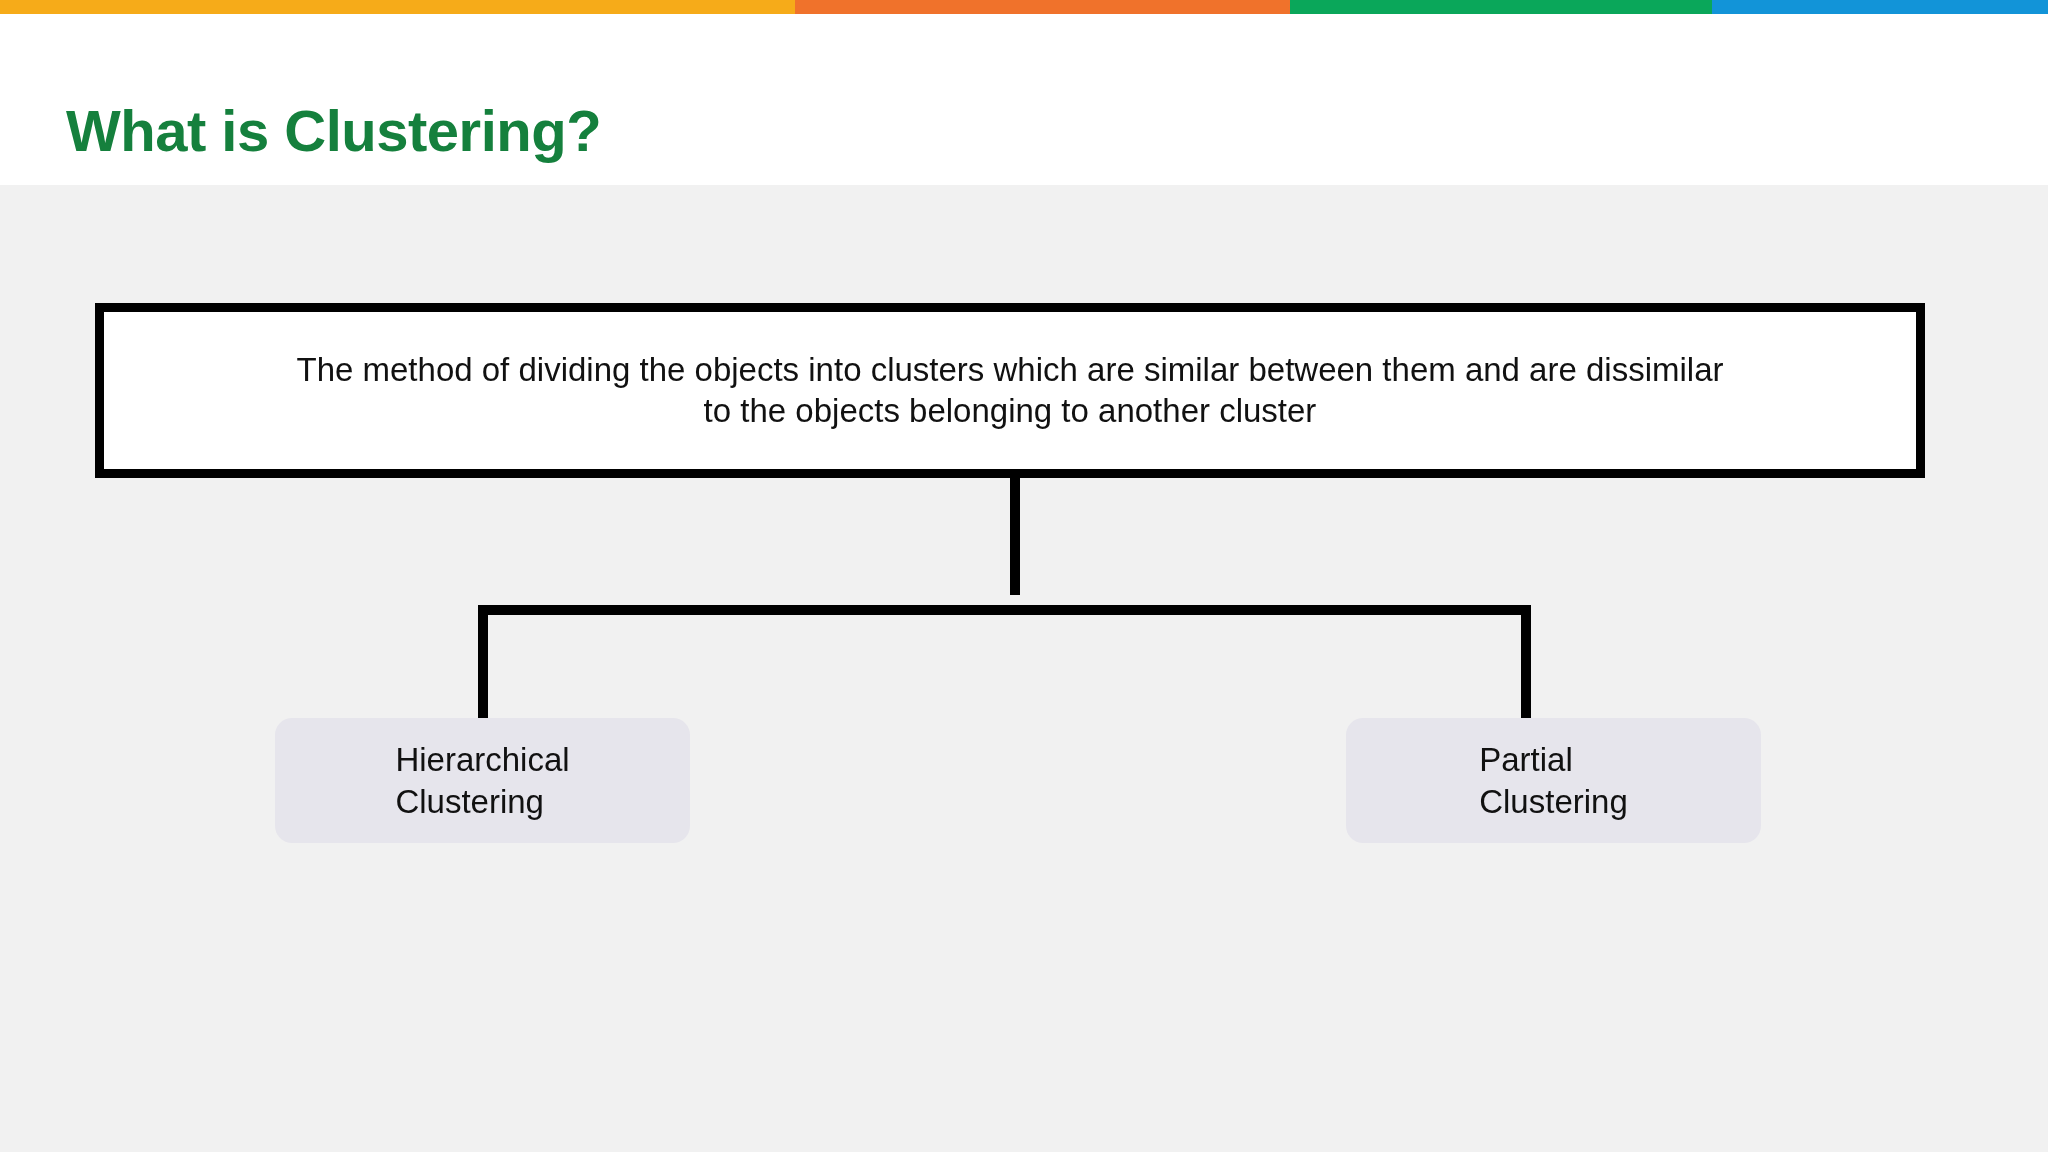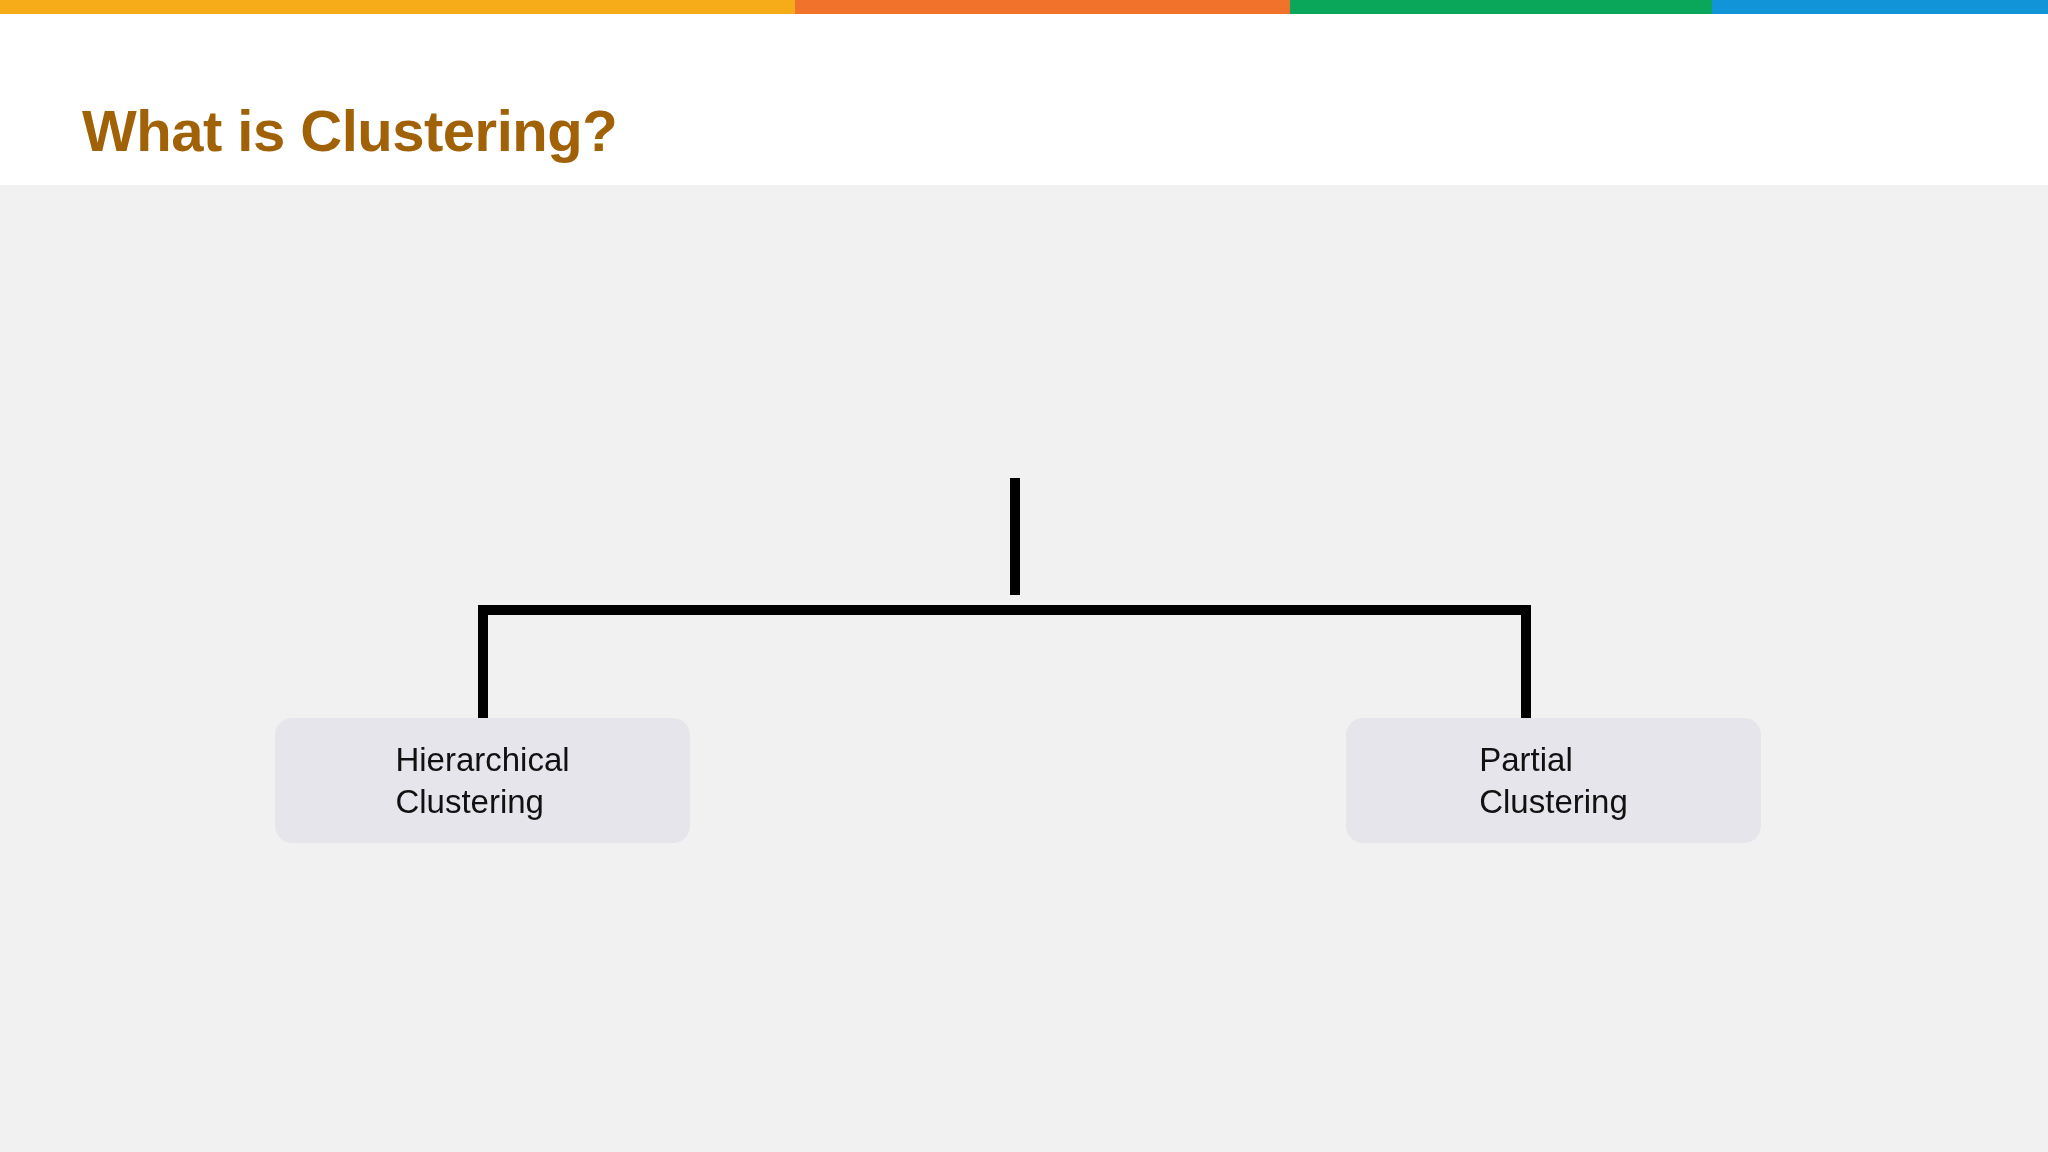--- a/index.html
+++ b/index.html
@@ -28,25 +28,25 @@
   
   #header {
     position: absolute;
     top: 14px; left: 0;
     width: 2048px;
     height: 171px;
     background: #ffffff;
   }
   #page-title {
     position: absolute;
-    left: 82px;
+    left: 66px;
     top: 88px;
     font-size: 58px;
     font-weight: bold;
-    color: #a16207;
+    color: #15803d;
     letter-spacing: -0.5px;
     line-height: 1;
     white-space: nowrap;
   }
 
   
   #canvas {
     position: absolute;
     top: 185px; left: 0;
     width: 2048px;
@@ -138,20 +138,24 @@
   <div class="seg" style="width:422px;background:#0aa75a;"></div>
   <div class="seg" style="width:336px;background:#1294d8;"></div>
 </div>
 
 <div id="header">
   <div id="page-title">What is Clustering?</div>
 </div>
 
 <div id="canvas">
 
+  <div id="definition-box">
+    <div id="definition-text">The method of dividing the objects into clusters which are similar between them and are dissimilar
+to the objects belonging to another cluster</div>
+  </div>
 
   <div class="connector" id="connector-stem"></div>
   <div class="connector" id="connector-hbar"></div>
   <div class="connector" id="connector-drop-left"></div>
   <div class="connector" id="connector-drop-right"></div>
 
   <div class="leaf-box" id="leaf-box-hierarchical">
     <div class="leaf-label">Hierarchical
 Clustering</div>
   </div>

